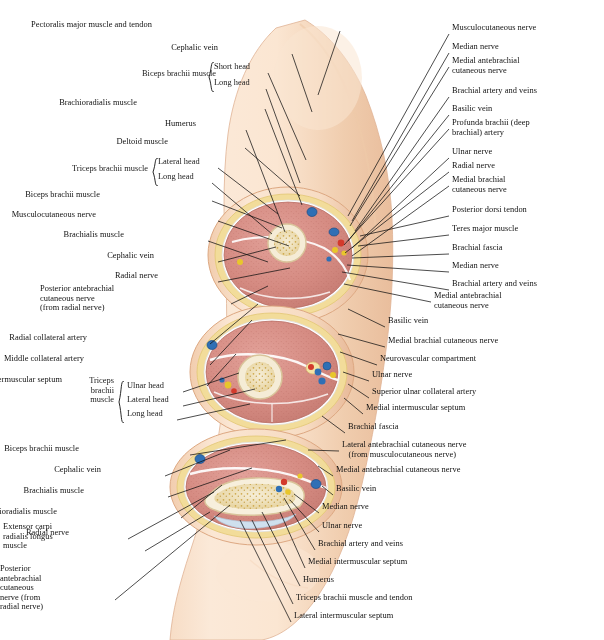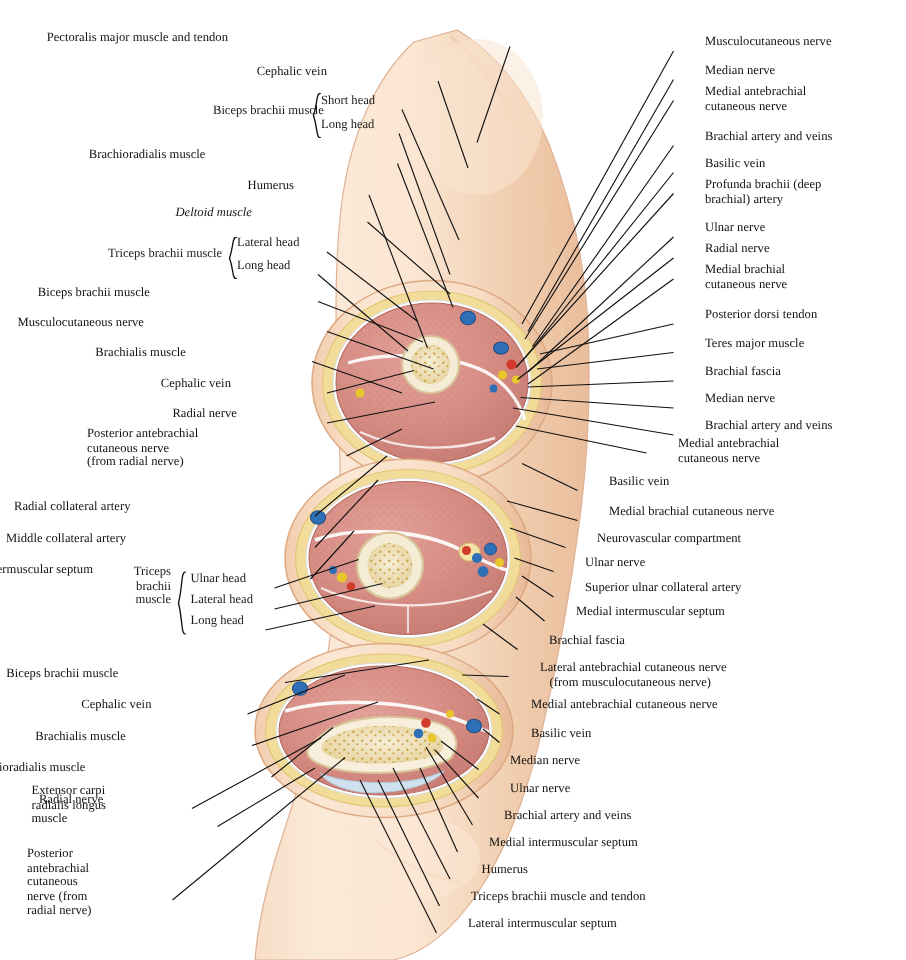--- a/index.html
+++ b/index.html
@@ -12,21 +12,20 @@
   #stage{position:absolute;inset:0;width:604px;height:640px;}
 
   
   .lbl{
     position:absolute;
     font-size:8.4px;
     line-height:9.6px;
     color:#111;
     white-space:pre;
     letter-spacing:0.04px;
-    margin-left:18px;
   }
   .lbl.r{text-align:right;}
   .lbl.l{text-align:left;}
 
   
   .grp{position:absolute;font-size:8.4px;line-height:9.6px;}
   .grp .gname{position:absolute;text-align:right;white-space:pre;}
   .brace{
     position:absolute;
     font-family:"DejaVu Serif",serif;
@@ -232,21 +231,21 @@
       <line x1="183" y1="392" x2="239" y2="373" stroke="#111111" stroke-width="0.75"></line>
       <line x1="183" y1="406" x2="255" y2="389" stroke="#111111" stroke-width="0.75"></line>
       <line x1="177" y1="420" x2="250" y2="404" stroke="#111111" stroke-width="0.75"></line>
     </svg>
 
   <div id="left-labels">
       <div class="lbl r" style="right: 452px; top: 20px;">Pectoralis major muscle and tendon</div>
       <div class="lbl r" style="right: 386px; top: 43px;">Cephalic vein</div>
       <div class="lbl r" style="right: 467px; top: 98px;">Brachioradialis muscle</div>
       <div class="lbl r" style="right: 408px; top: 119px;">Humerus</div>
-      <div class="lbl r" style="right: 436px; top: 137px; font-style: italic;">Deltoid muscle</div>
+      <div class="lbl r" style="right: 436px; top: 137px;">Deltoid muscle</div>
       <div class="lbl r" style="right: 504px; top: 190px;">Biceps brachii muscle</div>
       <div class="lbl r" style="right: 508px; top: 210px;">Musculocutaneous nerve</div>
       <div class="lbl r" style="right: 480px; top: 230px;">Brachialis muscle</div>
       <div class="lbl r" style="right: 450px; top: 251px;">Cephalic vein</div>
       <div class="lbl r" style="right: 446px; top: 271px;">Radial nerve</div>
       <div class="lbl r" style="right: 517px; top: 333px;">Radial collateral artery</div>
       <div class="lbl r" style="right: 520px; top: 354px;">Middle collateral artery</div>
       <div class="lbl r" style="right: 542px; top: 375px;">Lateral intermuscular septum</div>
       <div class="lbl r" style="right: 525px; top: 444px;">Biceps brachii muscle</div>
       <div class="lbl r" style="right: 503px; top: 465px;">Cephalic vein</div>

